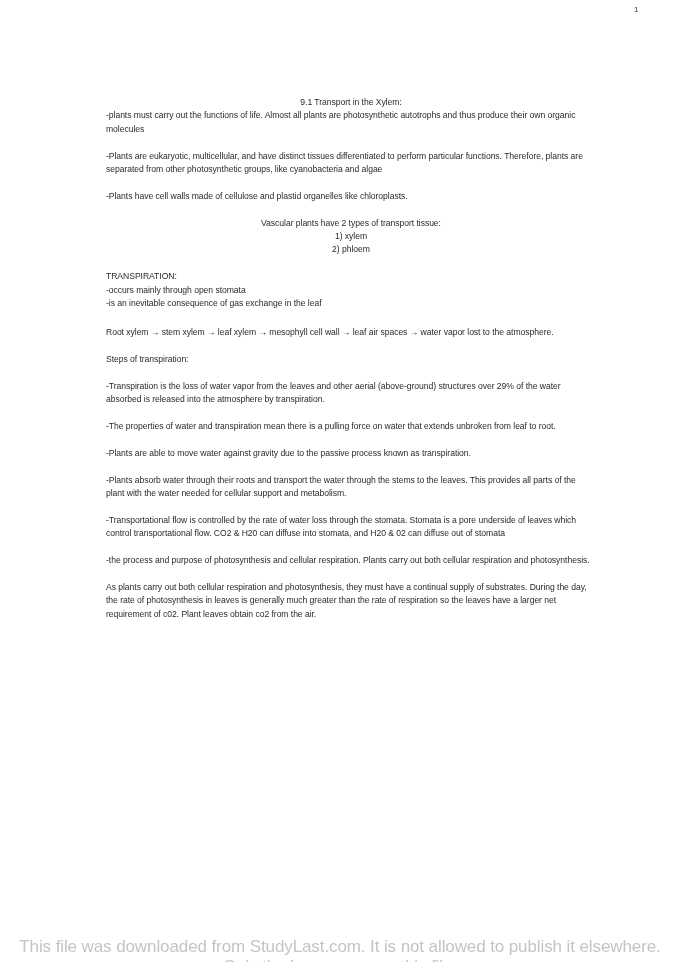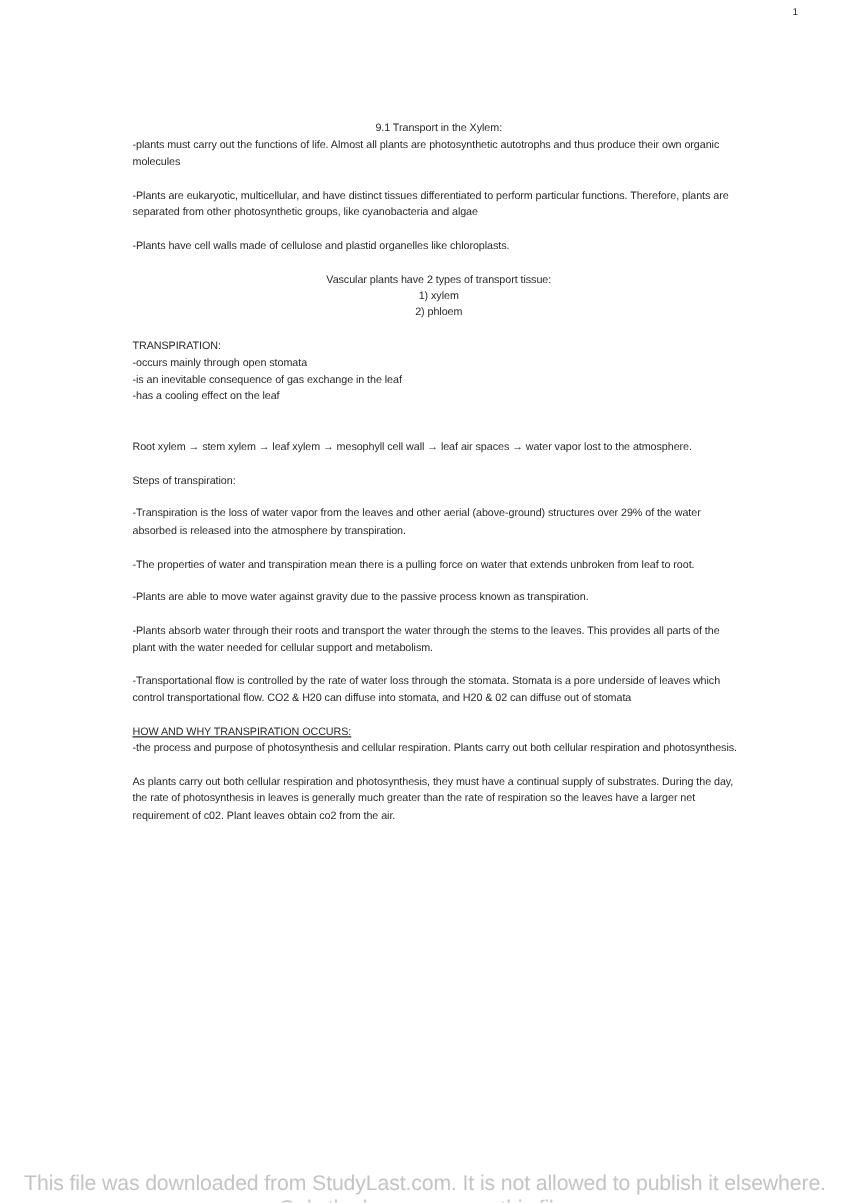--- a/index.html
+++ b/index.html
@@ -25,34 +25,32 @@
   <p>-plants must carry out the functions of life. Almost all plants are photosynthetic autotrophs and thus produce their own organic molecules</p>
   <p>-Plants are eukaryotic, multicellular, and have distinct tissues differentiated to perform particular functions. Therefore, plants are separated from other photosynthetic groups, like cyanobacteria and algae</p>
   <p>-Plants have cell walls made of cellulose and plastid organelles like chloroplasts.</p>
 
   <div style="margin-bottom:13.4px;text-align:center;">
     <p class="tight">Vascular plants have 2 types of transport tissue:</p>
     <p class="tight">1) xylem</p>
     <p class="tight">2) phloem</p>
   </div>
 
-  <div style="margin-bottom:27px;">
+  <div style="margin-bottom:16px;">
     <p class="tight">TRANSPIRATION:</p>
     <p class="tight">-occurs mainly through open stomata</p>
     <p class="tight">-is an inevitable consequence of gas exchange in the leaf</p>
-    <p class="tight">-has a cooling effect on the leaf</p>
   </div>
 
   <p>Root xylem → stem xylem → leaf xylem → mesophyll cell wall → leaf air spaces → water vapor lost to the atmosphere.</p>
   <p>Steps of transpiration:</p>
 
   <p>-Transpiration is the loss of water vapor from the leaves and other aerial (above-ground) structures over 29% of the water absorbed is released into the atmosphere by transpiration.</p>
   <p>-The properties of water and transpiration mean there is a pulling force on water that extends unbroken from leaf to root.</p>
   <p>-Plants are able to move water against gravity due to the passive process known as transpiration.</p>
   <p>-Plants absorb water through their roots and transport the water through the stems to the leaves. This provides all parts of the plant with the water needed for cellular support and metabolism.</p>
   <p>-Transportational flow is controlled by the rate of water loss through the stomata. Stomata is a pore underside of leaves which control transportational flow. CO2 &amp; H20 can diffuse into stomata, and H20 &amp; 02 can diffuse out of stomata</p>
 
-  <p class="tight heading-u">HOW AND WHY TRANSPIRATION OCCURS:</p>
   <p>-the process and purpose of photosynthesis and cellular respiration. Plants carry out both cellular respiration and photosynthesis.</p>
   <p>As plants carry out both cellular respiration and photosynthesis, they must have a continual supply of substrates. During the day, the rate of photosynthesis in leaves is generally much greater than the rate of respiration so the leaves have a larger net requirement of c02. Plant leaves obtain co2 from the air.</p>
 </div>
 
 <div class="watermark">This file was downloaded from StudyLast.com. It is not allowed to publish it elsewhere. Only the buyer can use this file.</div>
 
 </body></html>

